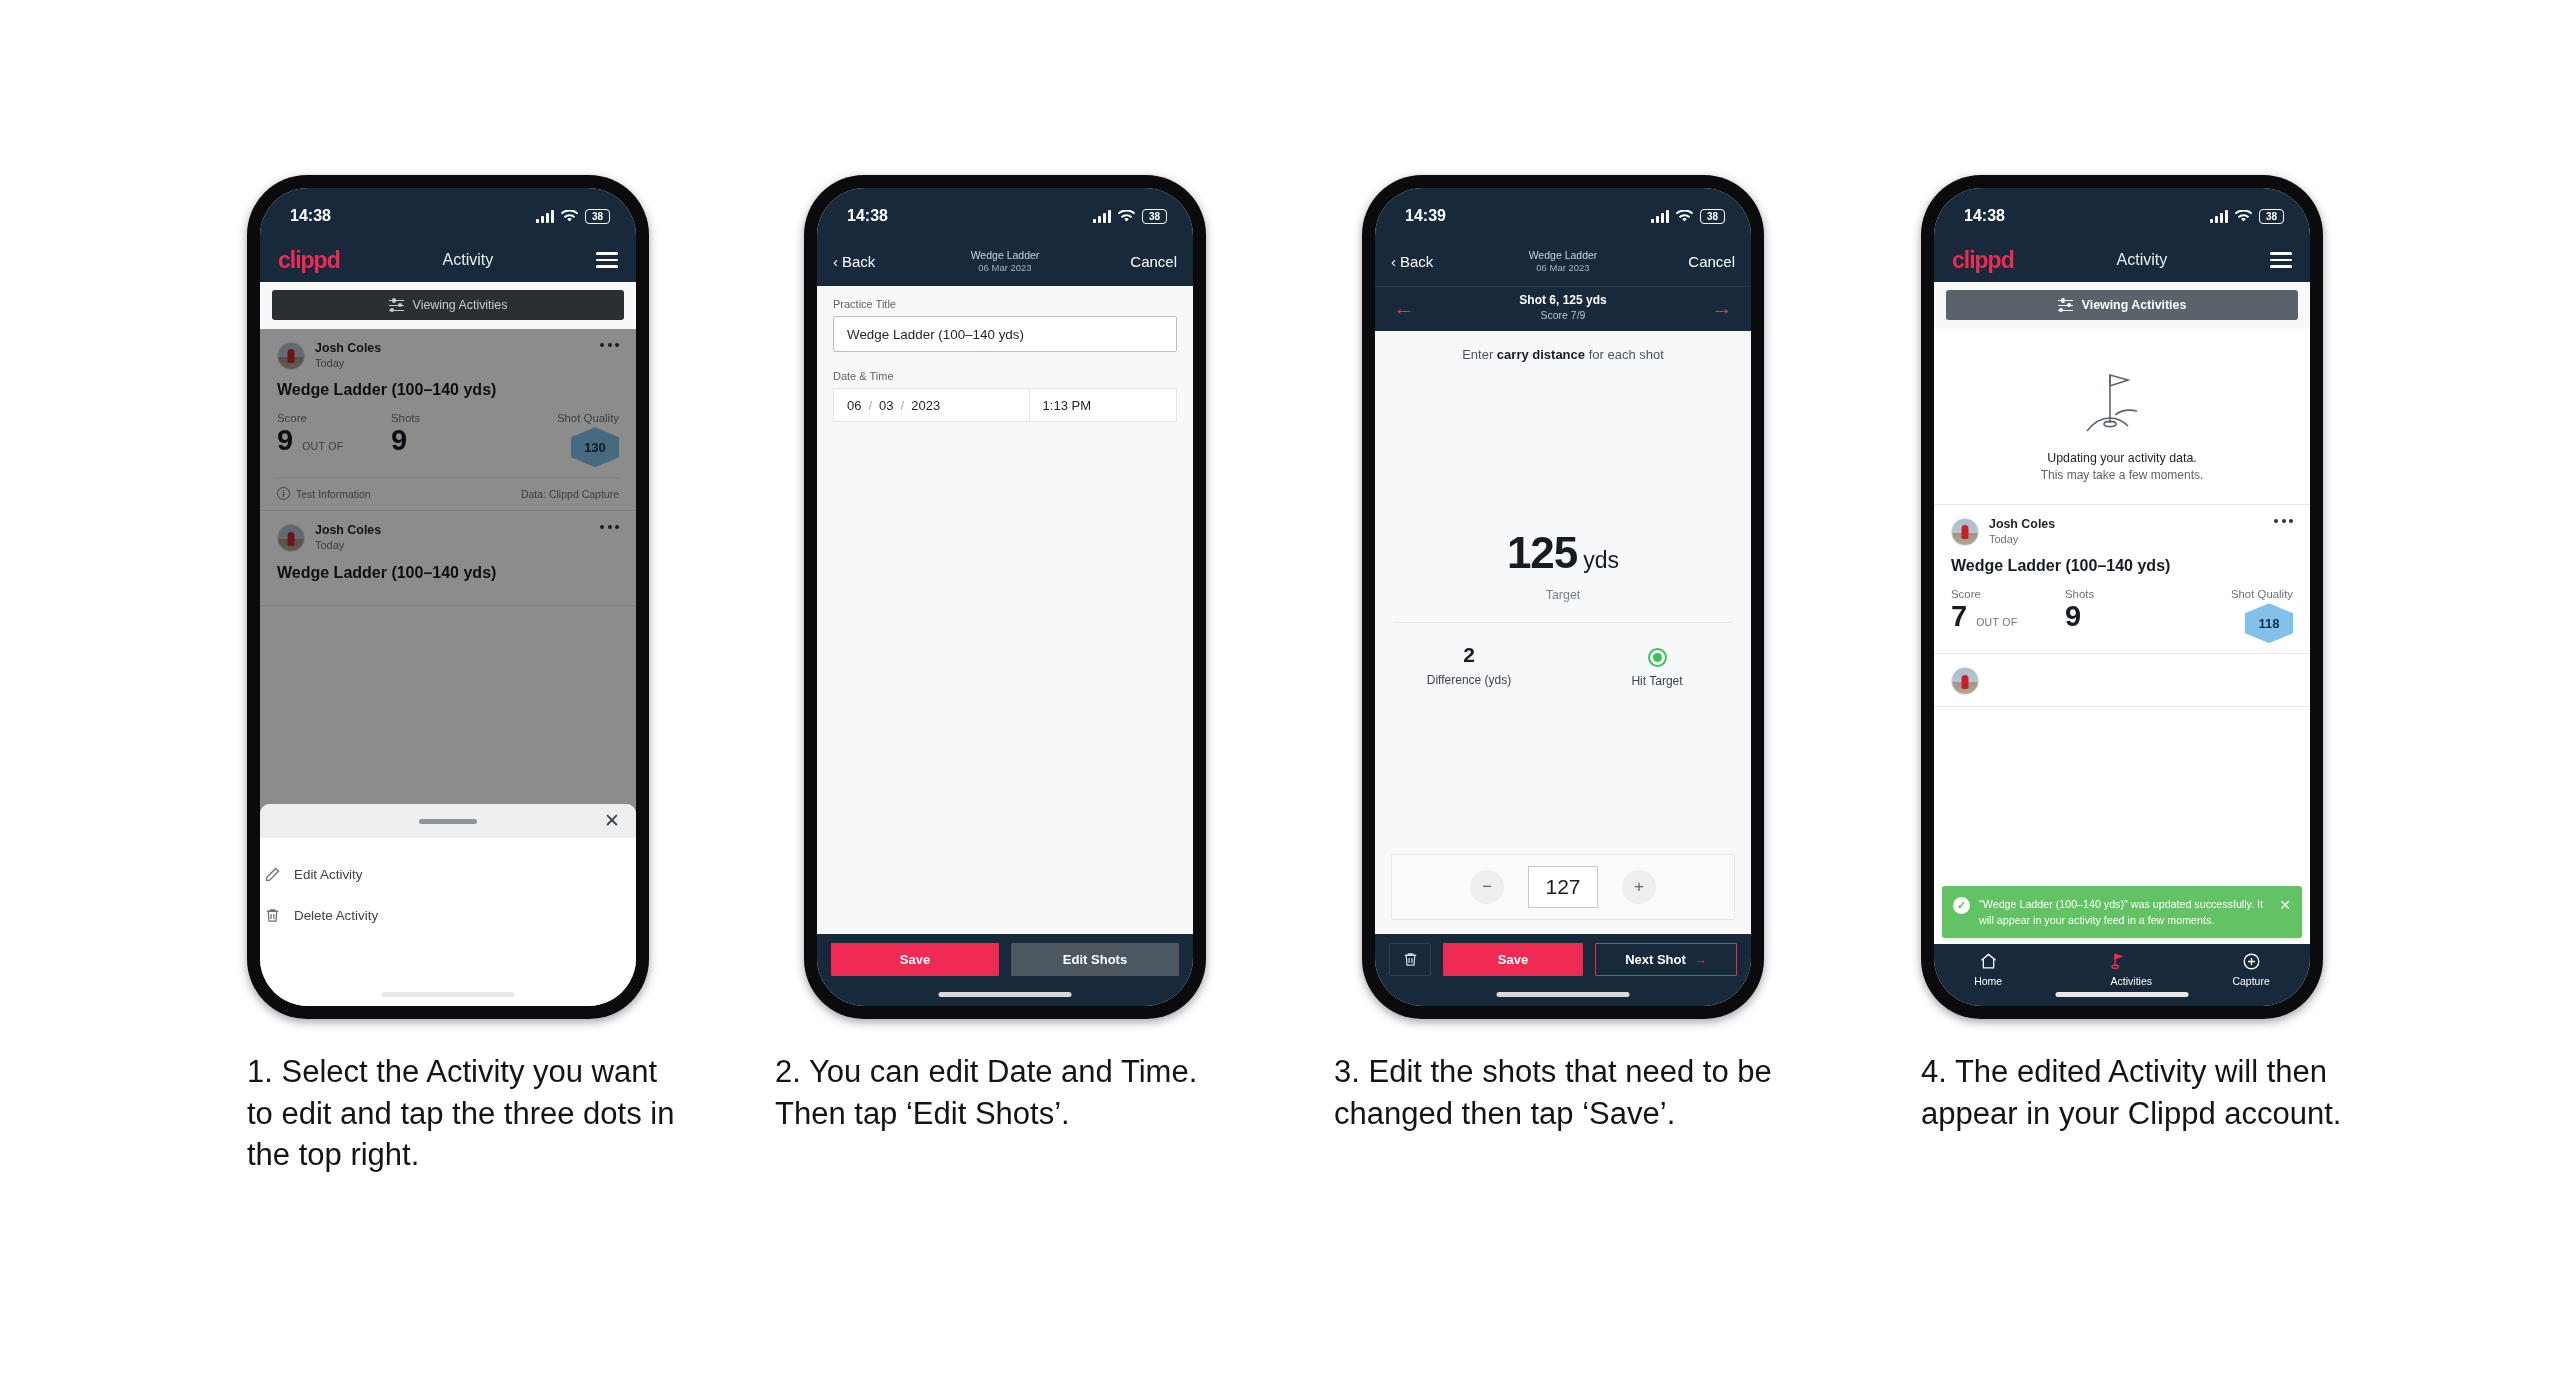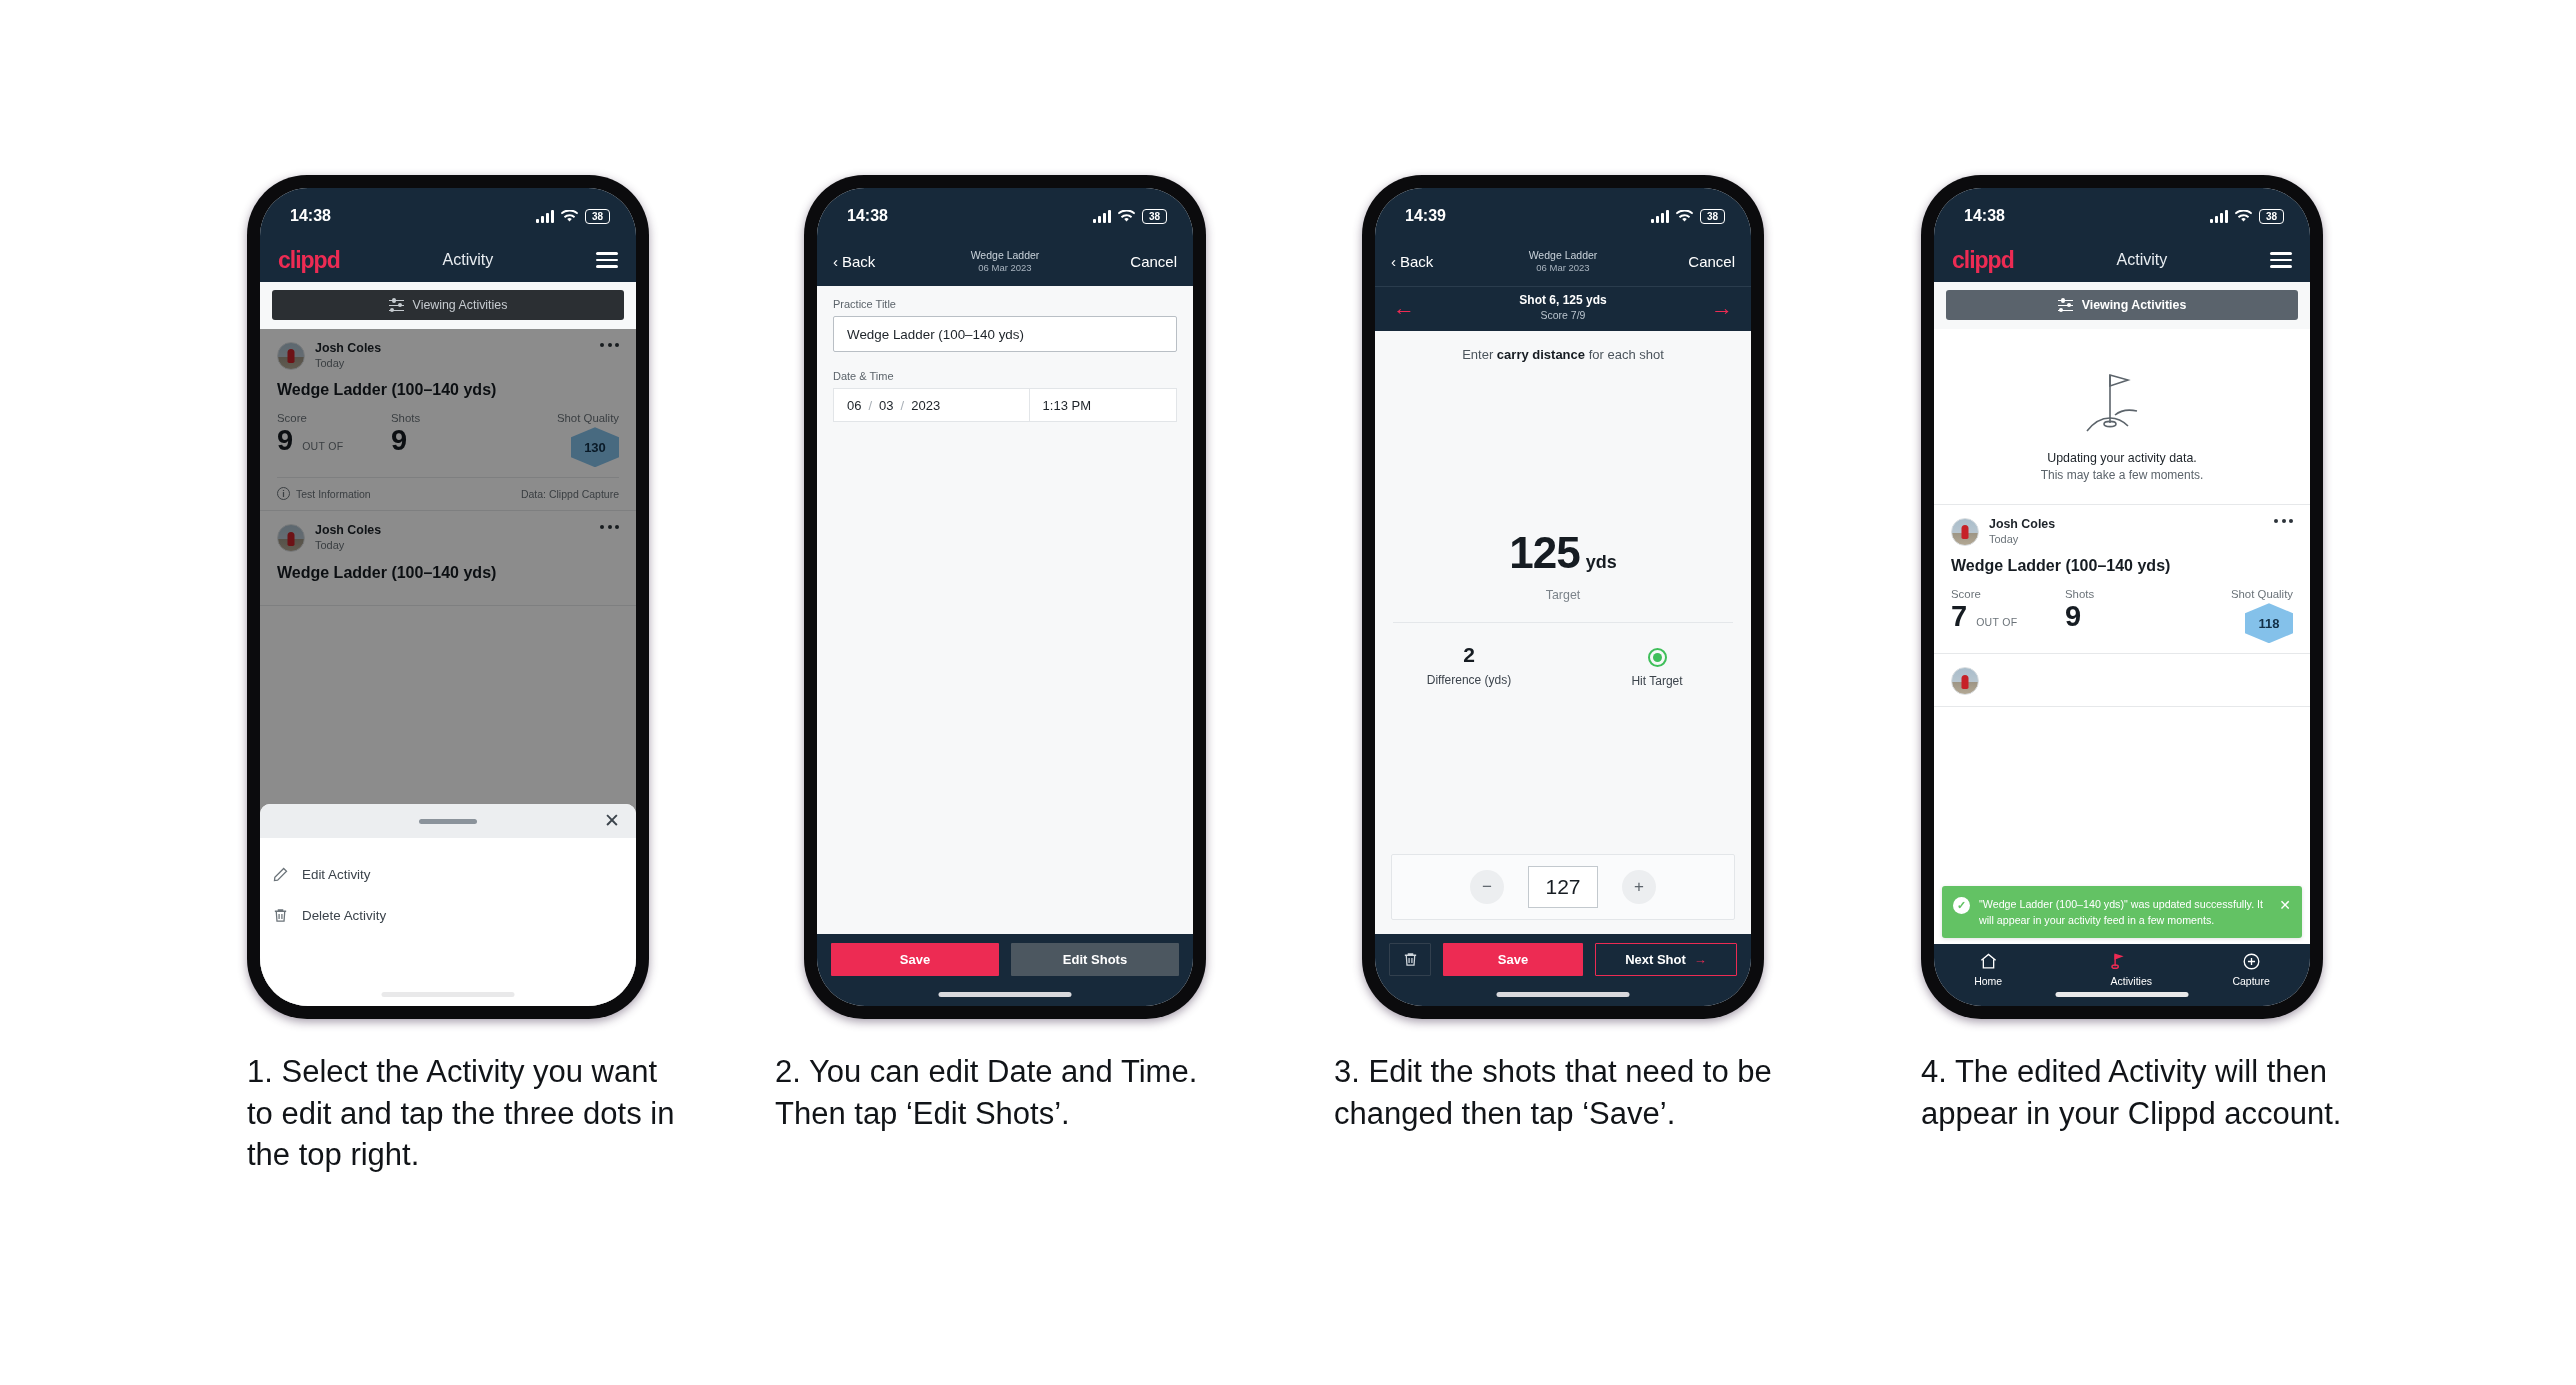--- a/index.html
+++ b/index.html
@@ -176,21 +176,21 @@
   .sheet-head {
     background: #eceef0; height: 34px; position: relative;
     display: flex; align-items: center; justify-content: center;
     border-radius: 10px 10px 0 0;
   }
   .grabber { width: 58px; height: 5px; border-radius: 3px; background: #8b939b; }
   .sheet-close { position: absolute; right: 16px; top: 7px; font-size: 19px; color: #3c444c; line-height: 1; }
   .sheet-body { padding: 16px 0 70px; }
   .sheet-item {
     display: flex; align-items: center; gap: 13px;
-    padding: 12px 12px; font-size: 13.4px; color: #3c444c;
+    padding: 12px 4px; font-size: 13.4px; color: #3c444c;
   }
   .ic { width: 17px; height: 17px; flex: none; color: #6b7379; }
   .ic svg { width: 100%; height: 100%; display: block; }
 
   
   .form { flex: 1; background: #f7f8f9; padding: 12px 16px; }
   .flabel { font-size: 11px; color: #5c646b; margin-bottom: 6px; }
   .finput {
     background: #fff; border: 1px solid #b9bfc5; border-radius: 2px;
     height: 36px; display: flex; align-items: center; padding: 0 13px;
@@ -216,21 +216,21 @@
   .btn.outline { background: transparent; border: 1px solid #ed2b53; gap: 8px; }
   .btn.icon { flex: none; width: 42px; border: 1px solid #32404e; background: transparent; }
 
   
   .shotbody { flex: 1; background: #f7f8f9; display: flex; flex-direction: column; }
   .enterline { text-align: center; font-size: 13px; color: #4b545c; padding: 16px 0 0; }
   .enterline b { color: #161c22; }
   .targetbox { flex: 1; display: flex; flex-direction: column; justify-content: center; }
   .bigyds { text-align: center; }
   .bigyds .n { font-size: 44px; font-weight: bold; color: #161c22; letter-spacing: -1px; }
-  .bigyds .u { font-size: 18px; font-weight: bold; color: #161c22; margin-left: 6px; }
+  .bigyds .u { font-size: 23px; font-weight: normal; color: #161c22; margin-left: 6px; }
   .targetlbl { text-align: center; font-size: 12.4px; color: #7b838a; margin-top: 10px; }
   .divider { height: 1px; background: #e4e7ea; margin: 20px 18px; }
   .twocol { display: flex; }
   .twocol > div { flex: 1; text-align: center; }
   .twocol .v { font-size: 21px; font-weight: bold; color: #161c22; line-height: 1.1; }
   .twocol .k { font-size: 12px; color: #3c444c; margin-top: 7px; }
   .ring {
     width: 19px; height: 19px; border: 2px solid #3fbf5a; border-radius: 50%;
     display: inline-flex; align-items: center; justify-content: center;
   }

